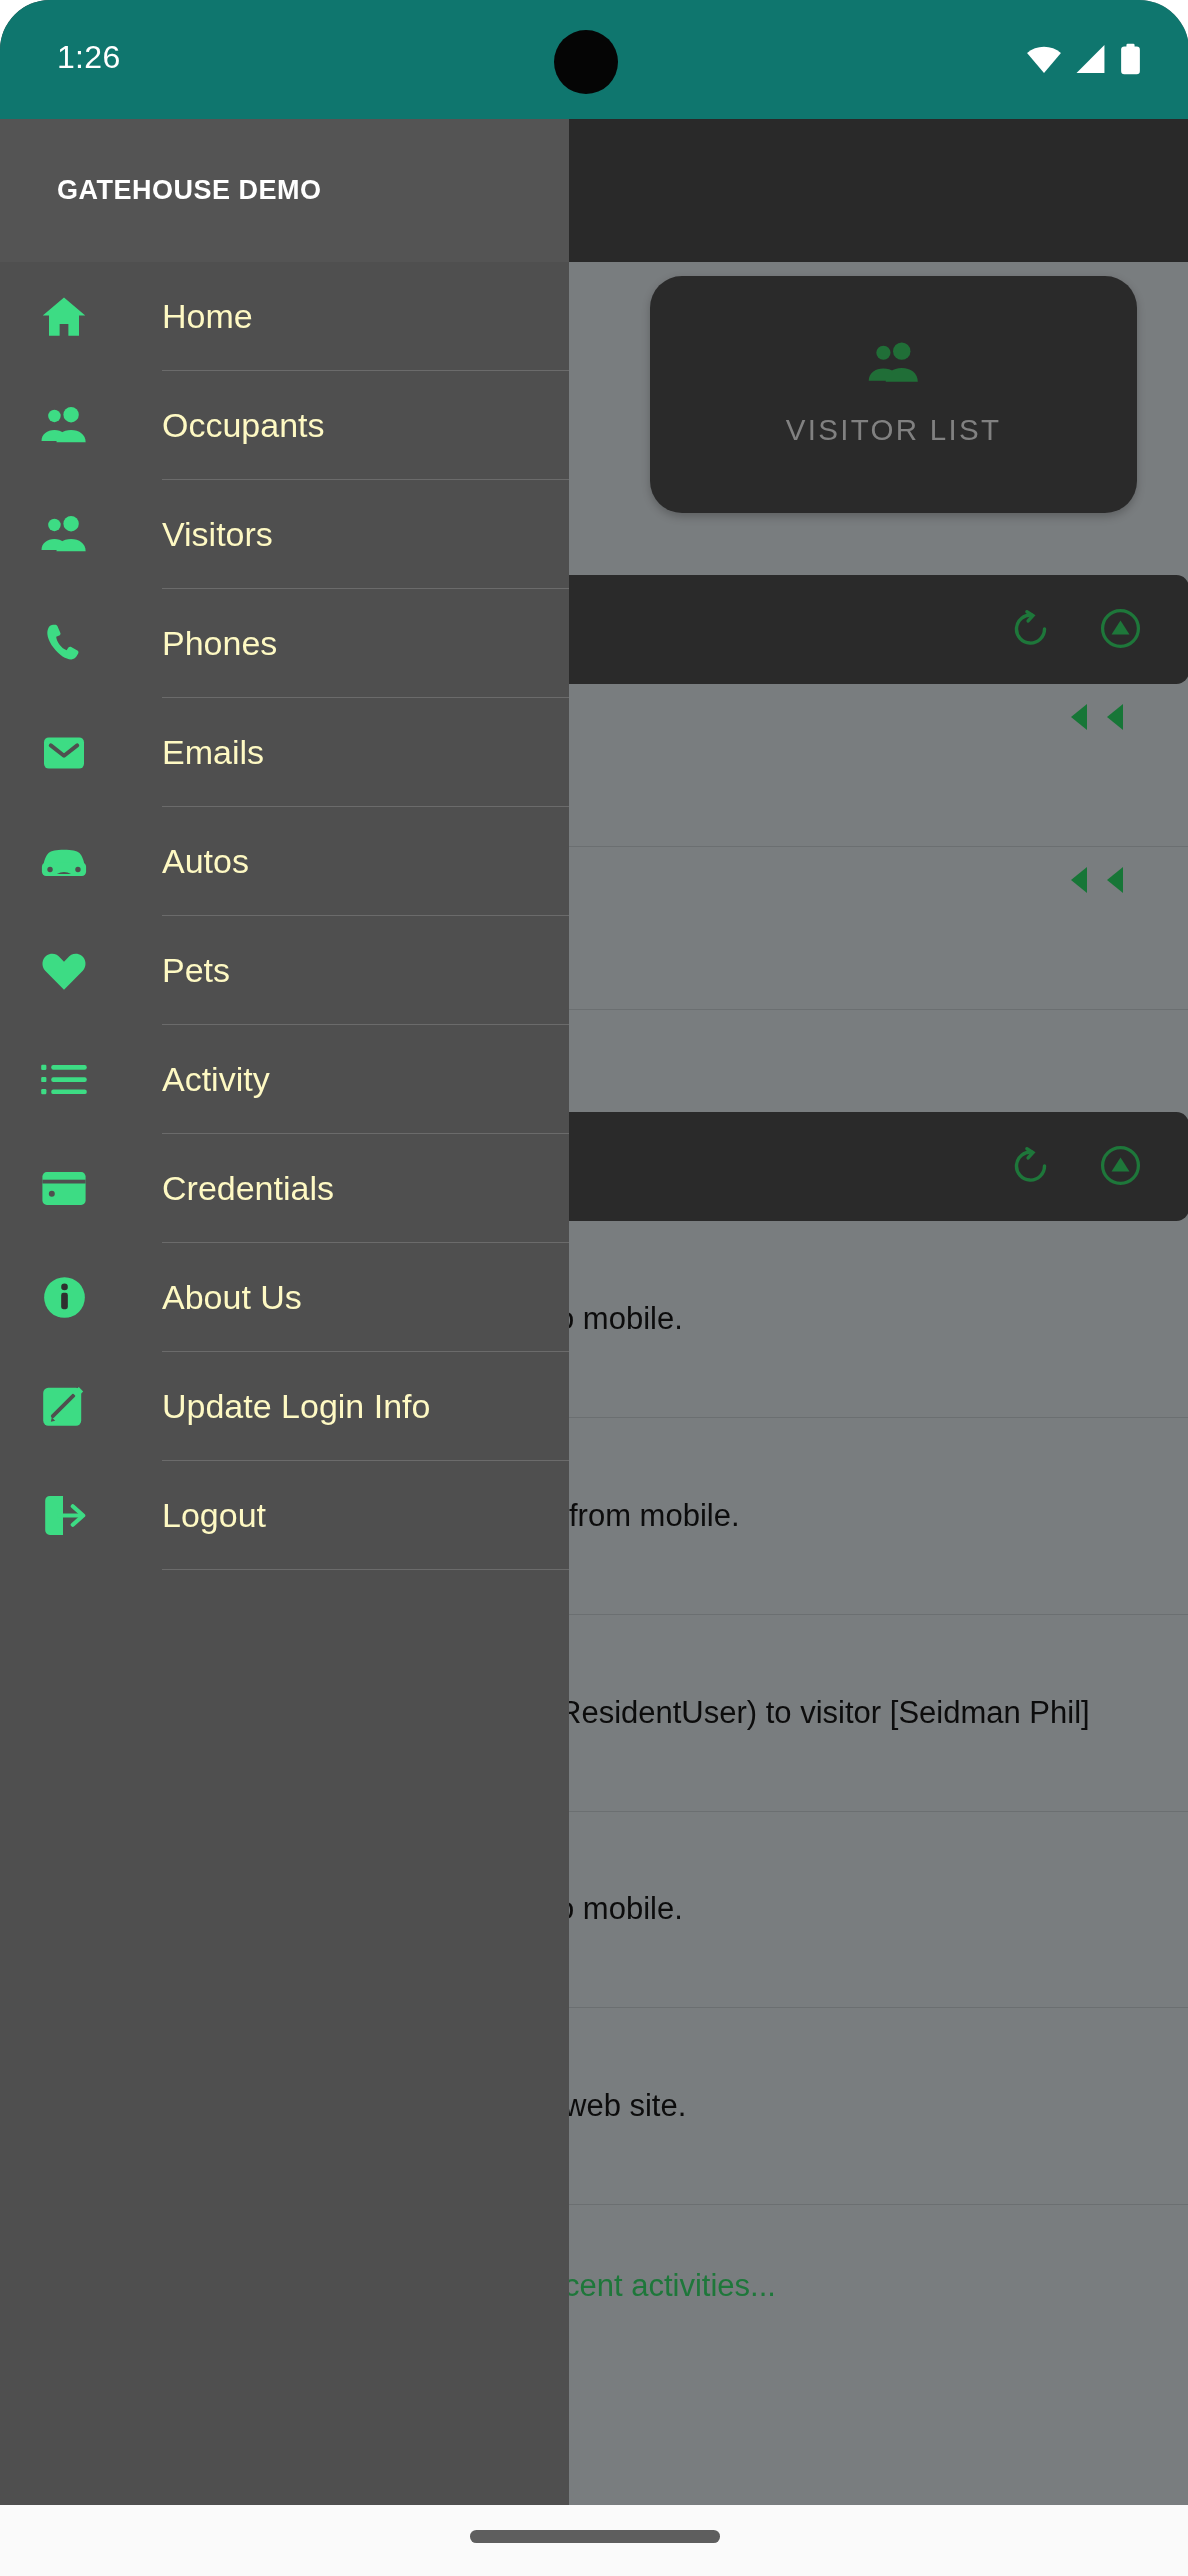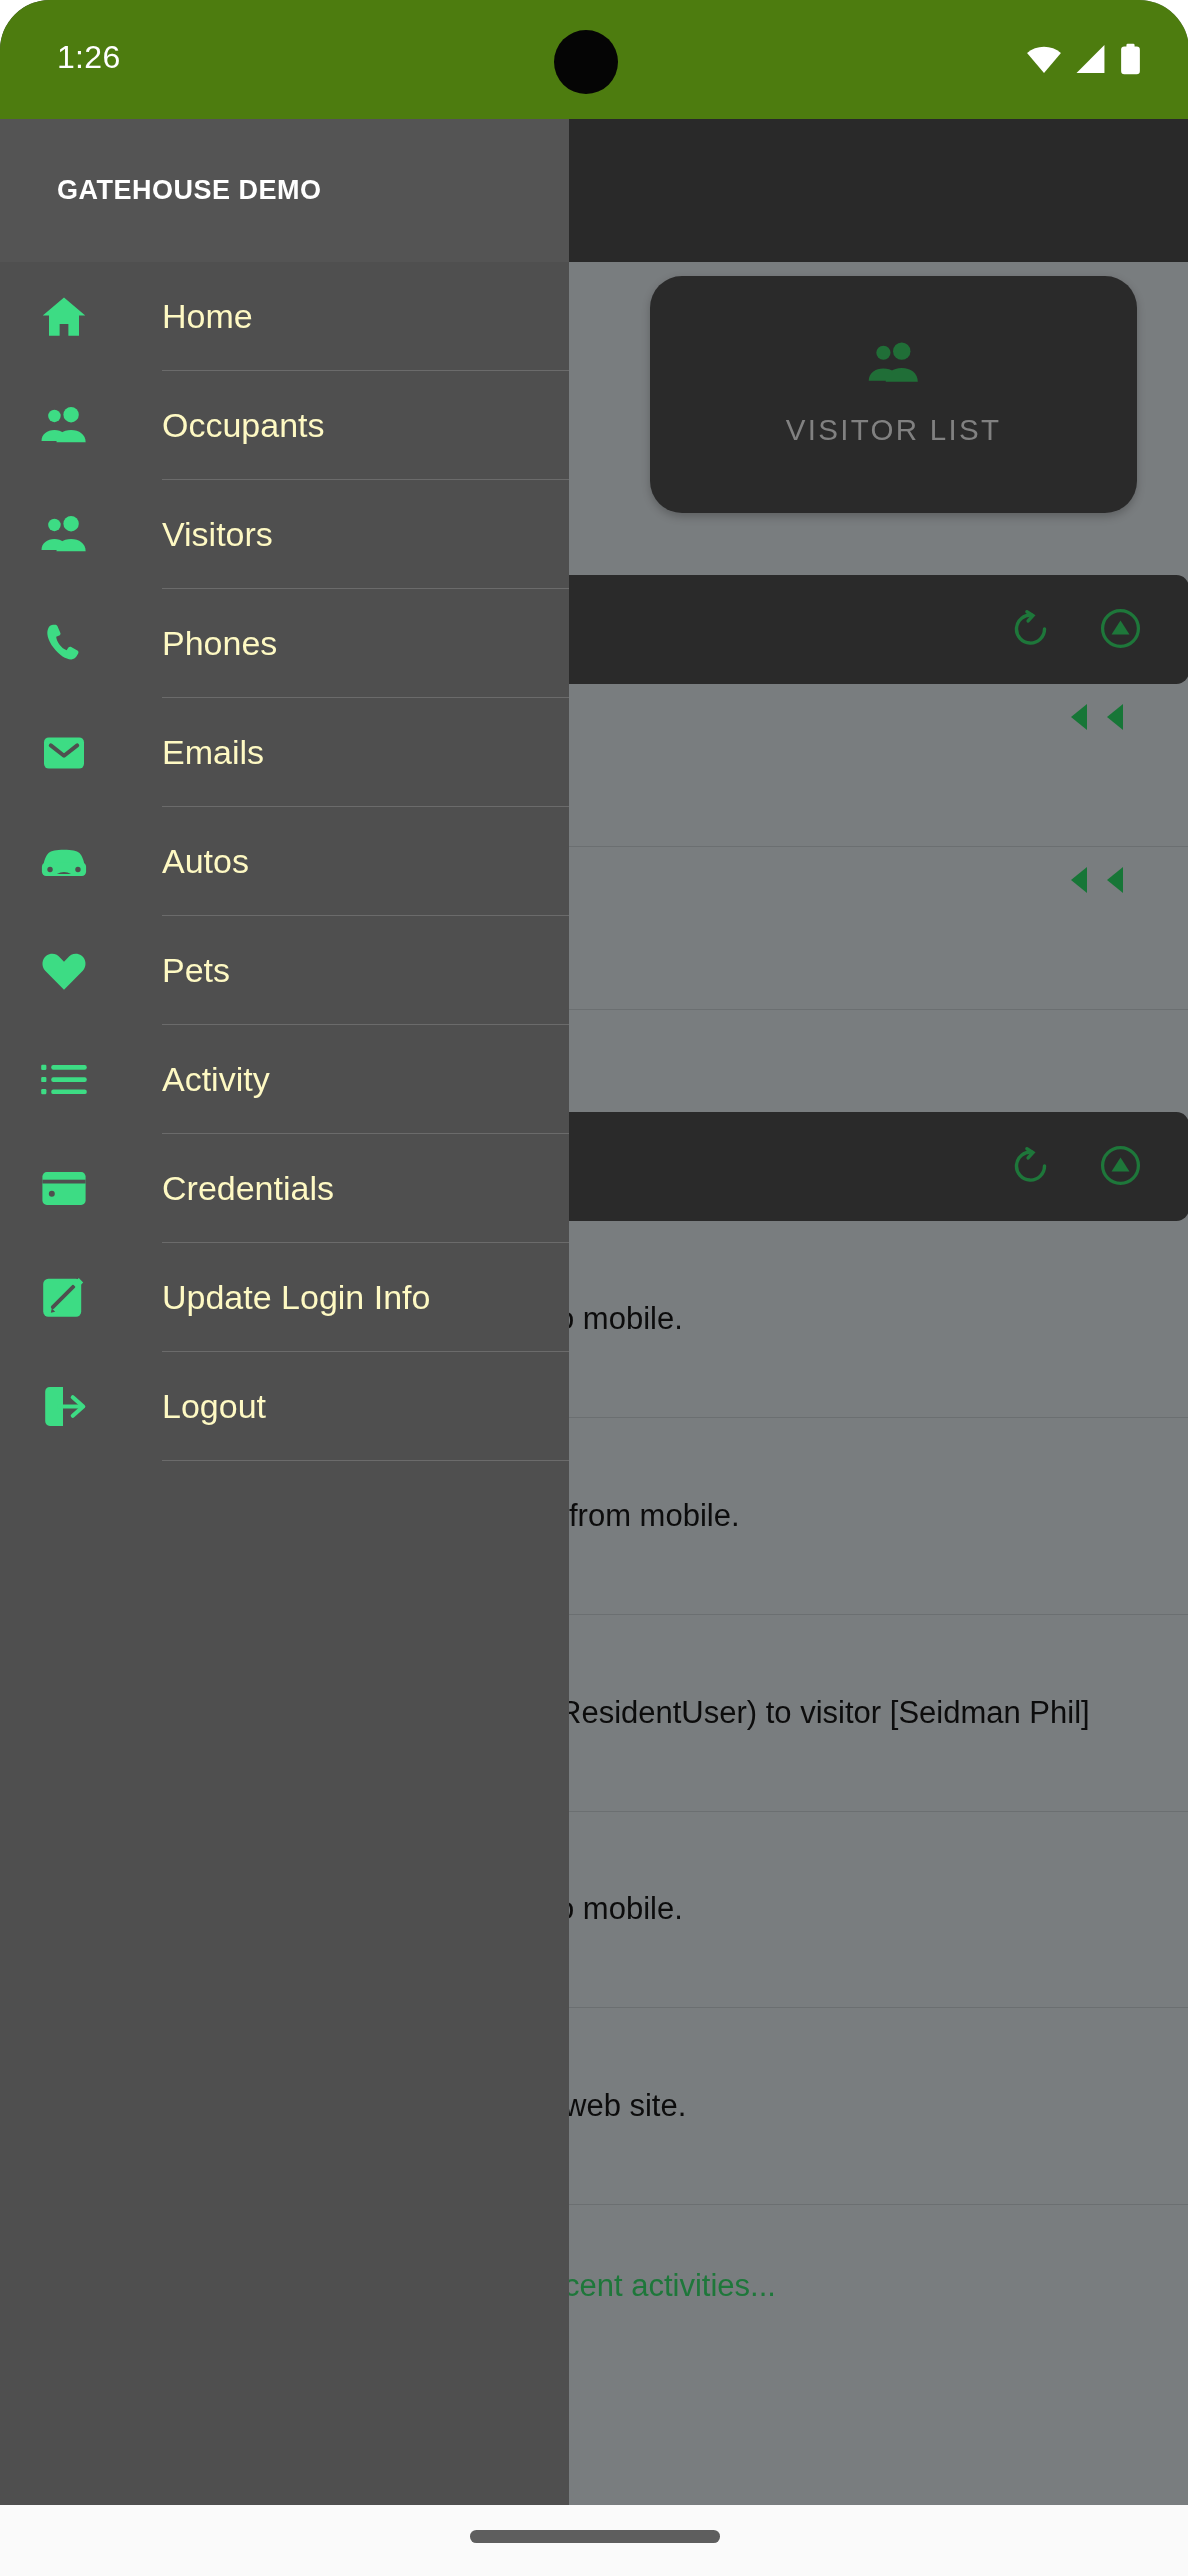--- a/index.html
+++ b/index.html
@@ -31,21 +31,21 @@
     border-top-right-radius: 50px;
     background: #aeb3b6;
   }
 
   
   #status-bar {
     position: absolute;
     left: 0; top: 0;
     width: 1189px;
     height: 119px;
-    background: #4d7c0f;
+    background: #0f766e;
     z-index: 60;
   }
   #status-time {
     position: absolute;
     left: 57px; top: 39px;
     font-size: 32px;
     color: #ffffff;
     letter-spacing: 0.3px;
   }
   #status-icons {
@@ -453,20 +453,31 @@
             <svg width="48" height="39" viewBox="0 0 24 18">
               <rect x="1.2" y="0.8" width="21.6" height="16.4" rx="2.2" fill="#3ddc84"></rect>
               <rect x="1.2" y="4.6" width="21.6" height="1.9" fill="#4f4f4f"></rect>
               <circle cx="5.9" cy="11.6" r="1.5" fill="#4f4f4f"></circle>
             </svg>
           </span>
           <span class="nav-label">Credentials</span>
           <span class="nav-div"></span>
         </div>
 
+        <div class="nav-item">
+          <span class="nav-icon">
+            <svg width="47" height="47" viewBox="0 0 24 24">
+              <circle cx="12" cy="12" r="10.4" fill="#3ddc84"></circle>
+              <circle cx="12" cy="6.6" r="1.7" fill="#2f2f2f"></circle>
+              <rect x="10.3" y="9.6" width="3.4" height="8.4" rx="1.1" fill="#2f2f2f"></rect>
+            </svg>
+          </span>
+          <span class="nav-label">About Us</span>
+          <span class="nav-div"></span>
+        </div>
 
         <div class="nav-item">
           <span class="nav-icon">
             <svg width="48" height="48" viewBox="0 0 24 24">
               <rect x="1.6" y="2.4" width="19" height="19" rx="2.6" fill="#3ddc84"></rect>
               <path d="M6.4 16.6 L16.8 6.2" stroke="#4f4f4f" stroke-width="1.9" stroke-linecap="round"></path>
               <path d="M5.9 17.3 L5.4 19.4 L7.6 18.9 Z" fill="#4f4f4f"></path>
               <path d="M16.3 5.0 L19.4 2.0 L21.6 4.2 L18.6 7.3 Z" fill="#3ddc84"></path>
             </svg>
           </span>

